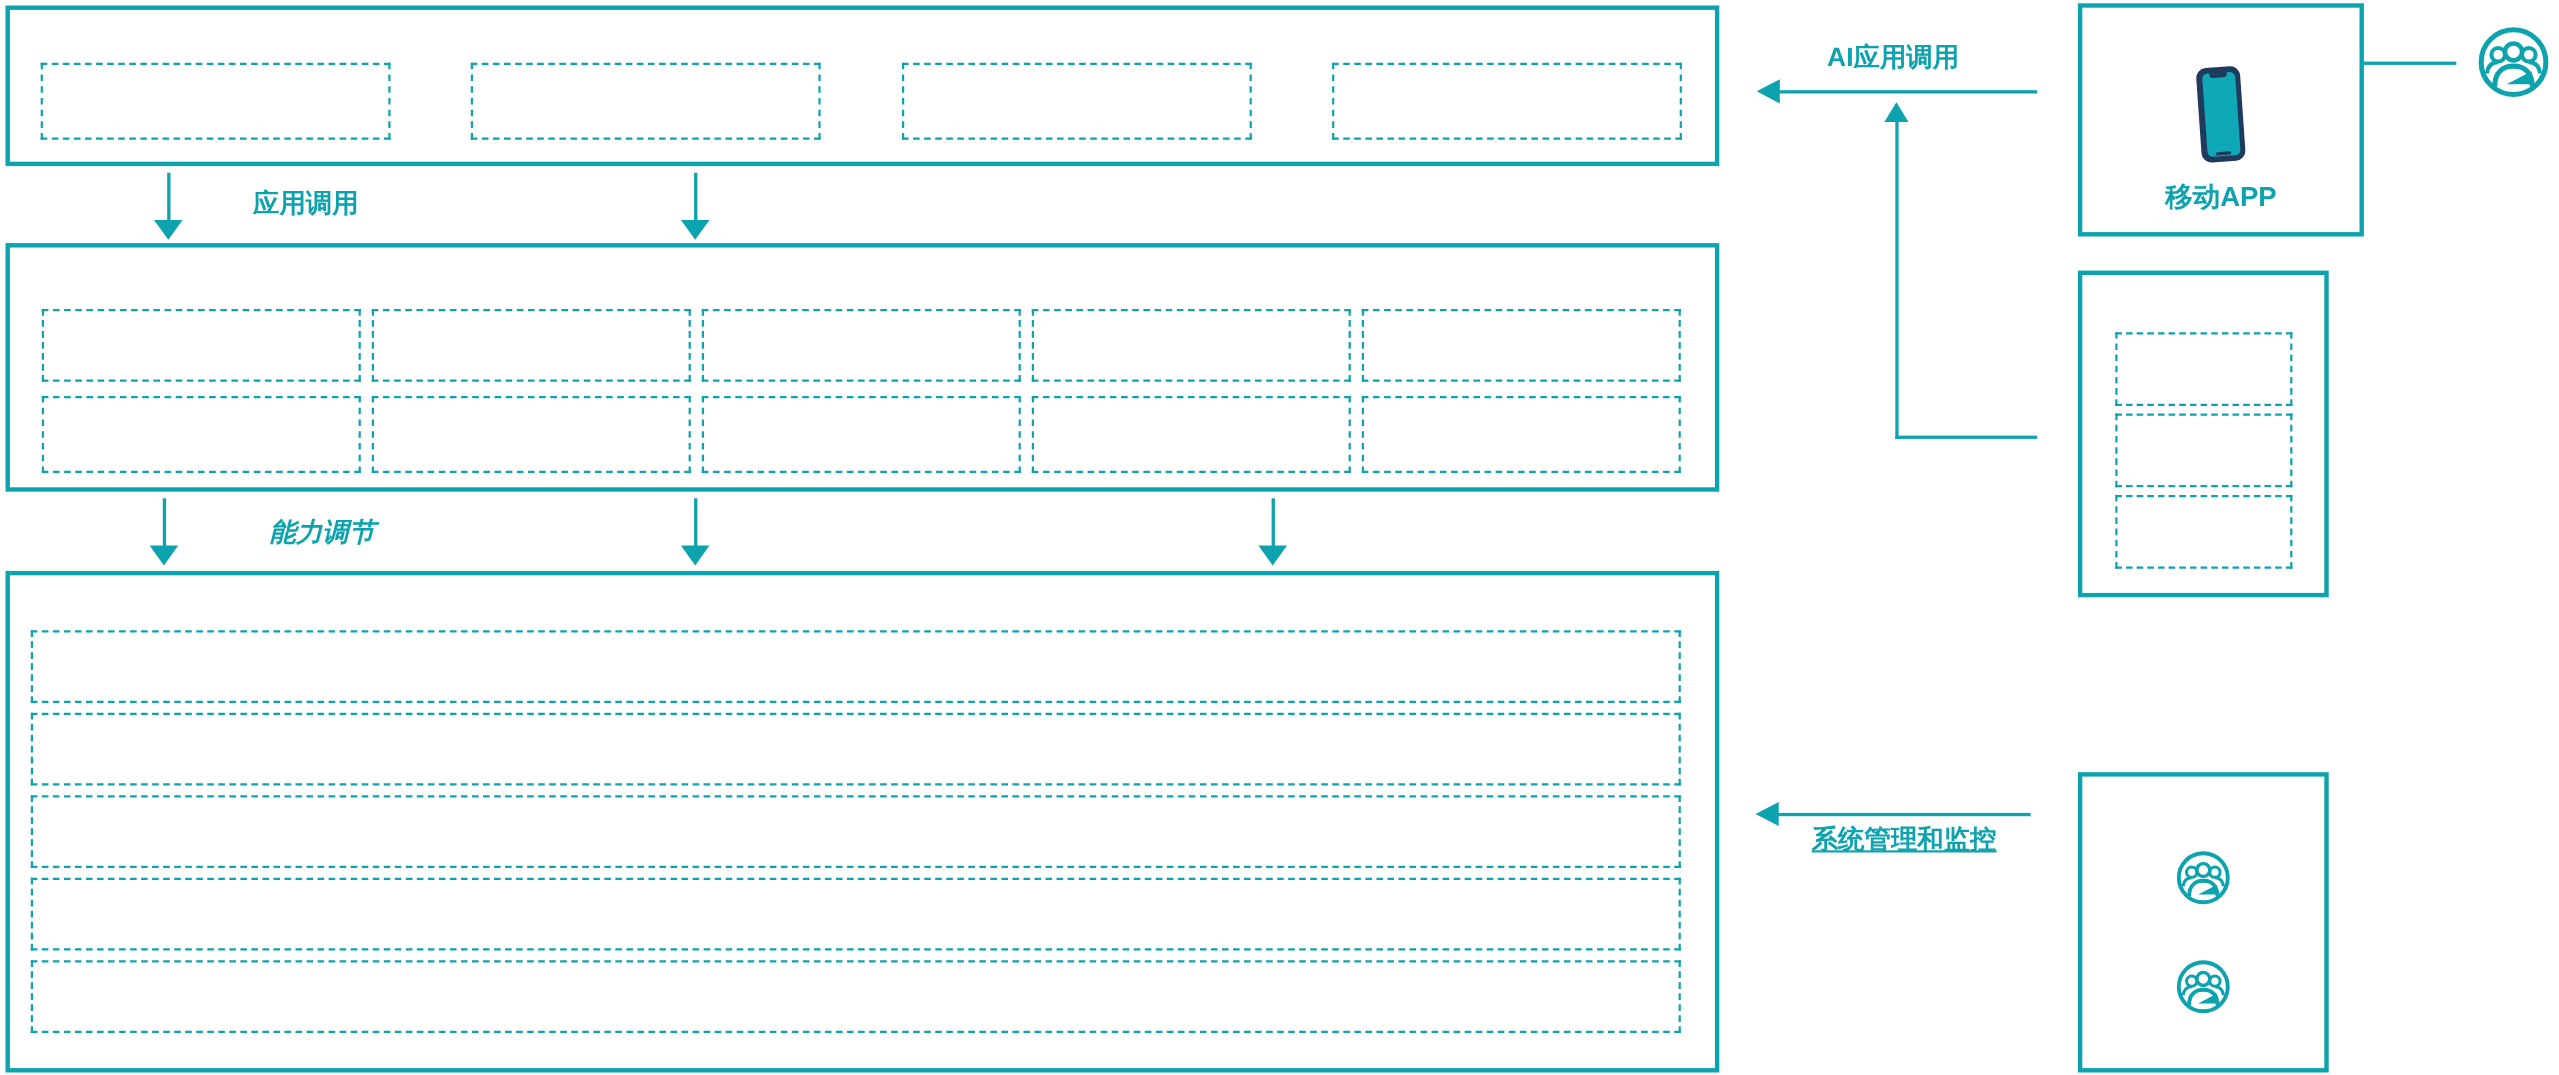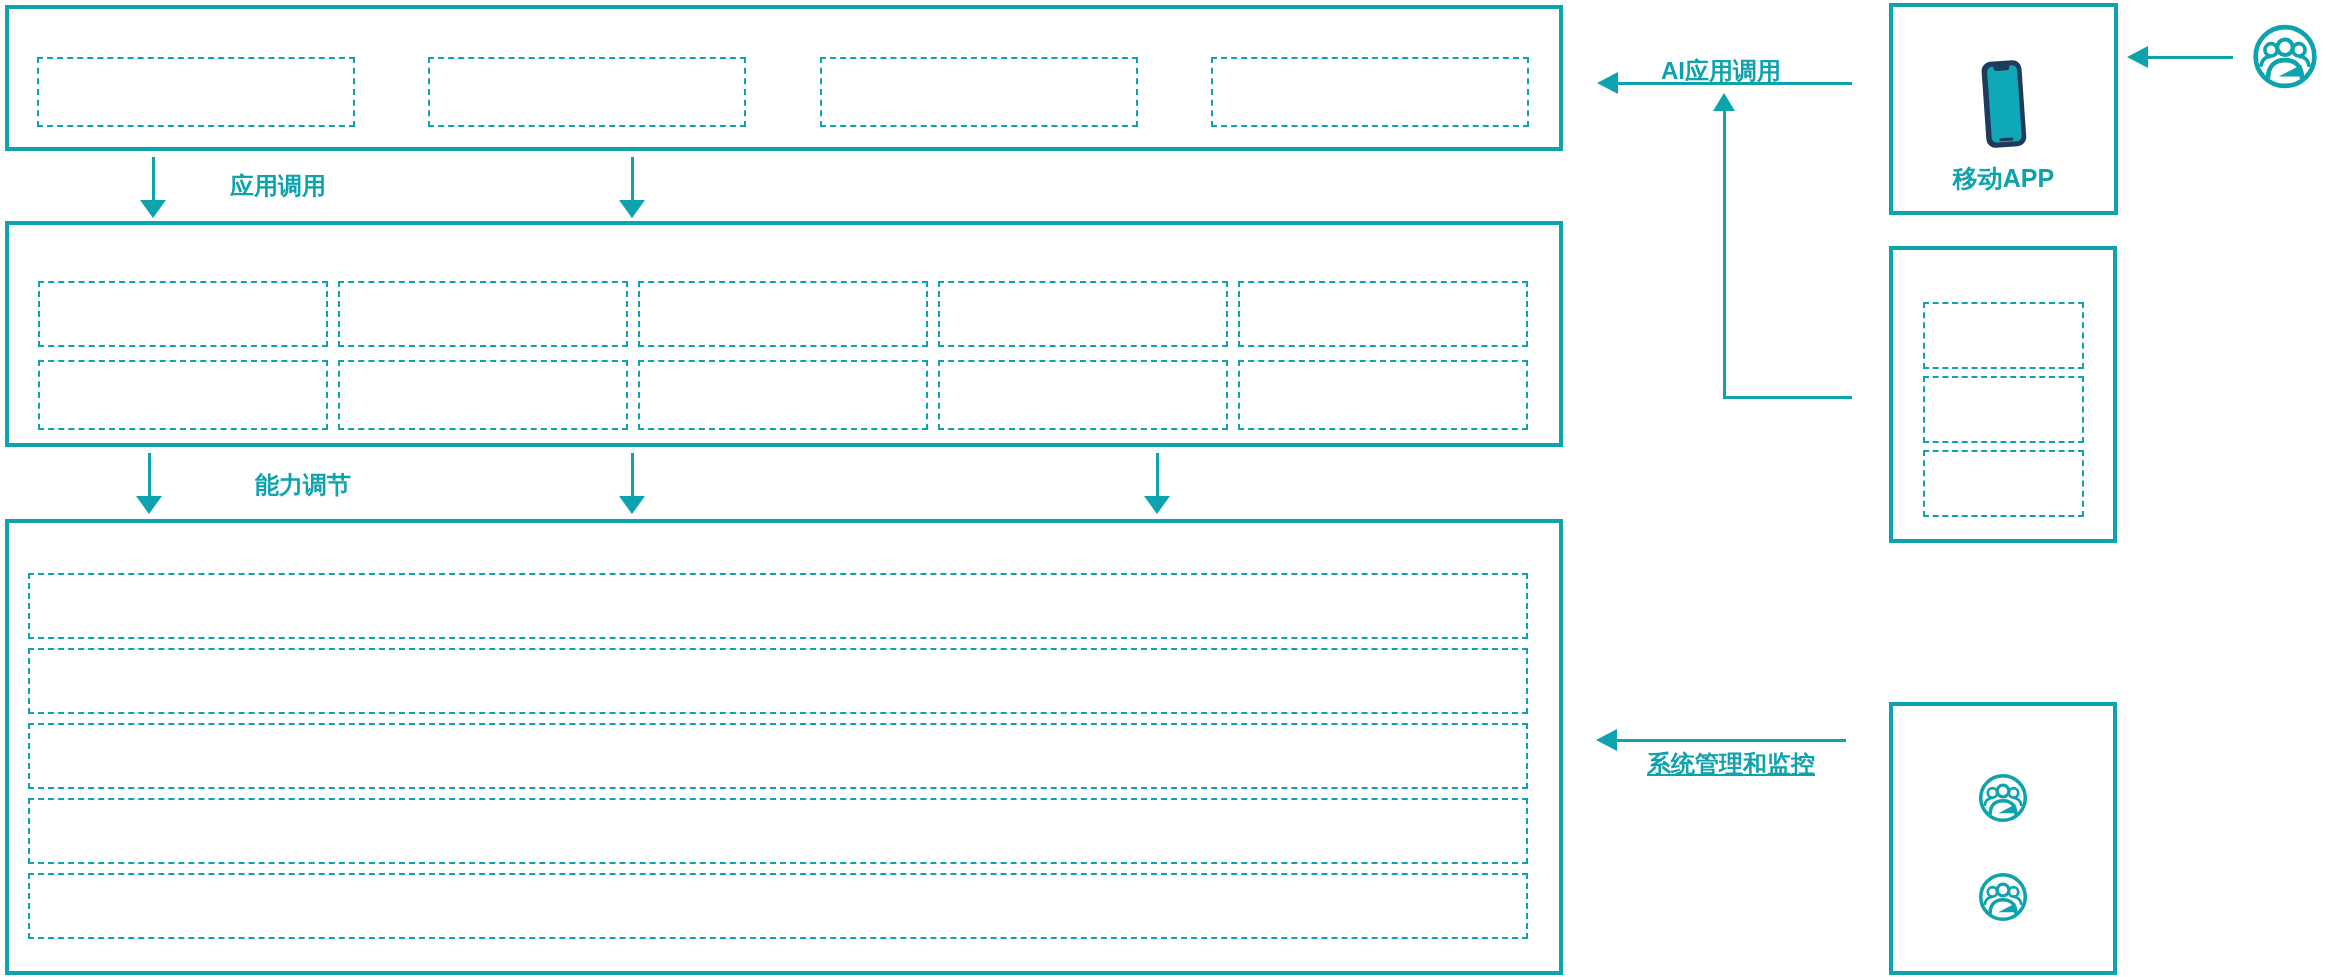--- a/index.html
+++ b/index.html
@@ -11,21 +11,21 @@
   *{box-sizing:border-box;margin:0;padding:0}
   html,body{background:var(--bg);}
   body{font-family:"Liberation Sans","DejaVu Sans",sans-serif;}
   #canvas{position:relative;width:2326px;height:977px;background:var(--bg);overflow:hidden;}
 
   
   .bigbox{position:absolute;border:4px solid var(--teal);background:var(--bg);}
   #box-app-layer   {left:5px;   top:5px;   width:1558px; height:146px;}
   #box-engine-layer{left:5px;   top:221px; width:1558px; height:226px;}
   #box-platform-layer{left:5px; top:519px; width:1558px; height:456px;}
-  #box-mobile-app  {left:1889px;top:3px;   width:229px;  height:212px;}
+  #box-mobile-app  {left:1889px;top:3px;   width:260px;  height:212px;}
   #box-devices     {left:1889px;top:246px; width:228px;  height:297px;}
   #box-admins      {left:1889px;top:702px; width:228px;  height:273px;}
 
   
   .slot{border:2px dashed var(--teal);background:var(--bg);flex:0 0 auto;}
 
   #box-app-layer .slots{display:flex;justify-content:space-between;padding:48px 30px 0 28px;}
   #box-app-layer .slot{width:318px;height:70px;}
 
   #box-engine-layer .slots-col{display:flex;flex-direction:column;gap:13px;padding:56px 31px 0 29px;}
@@ -36,22 +36,22 @@
 
   #box-platform-layer .slots-col{display:flex;flex-direction:column;gap:9px;padding:50px 0 0 19px;}
   #box-platform-layer .slot{width:1500px;height:66px;}
 
   #box-devices .slots-col{display:flex;flex-direction:column;gap:7px;padding:52px 0 0 30px;}
   #box-devices .slot{width:161px;height:67px;}
 
   
   .lbl{position:absolute;font-size:24px;font-weight:bold;color:var(--teal);white-space:nowrap;line-height:1;}
   #lbl-app-call      {left:230px; top:174px;font-family:Liberation Serif, serif;}
-  #lbl-capability    {left:255px; top:473px;}
-  #lbl-ai-app-call   {left:1661px;top:41px;margin-top:18px;}
+  #lbl-capability    {left:245px; top:473px;font-style:italic;}
+  #lbl-ai-app-call   {left:1661px;top:41px;}
   #lbl-sys-mgmt      {left:1647px;top:752px;text-decoration:underline;}
   .caption-mobile-app{position:absolute;left:0;right:0;bottom:16px;text-align:center;
                       font-size:25px;font-weight:bold;color:var(--teal);}
 
   
   .shaft-v{position:absolute;width:3px;background:var(--teal);}
   .shaft-h{position:absolute;height:3px;background:var(--teal);}
   .head-down{position:absolute;width:0;height:0;
              border-left:13px solid transparent;border-right:13px solid transparent;
              border-top:18px solid var(--teal);}

